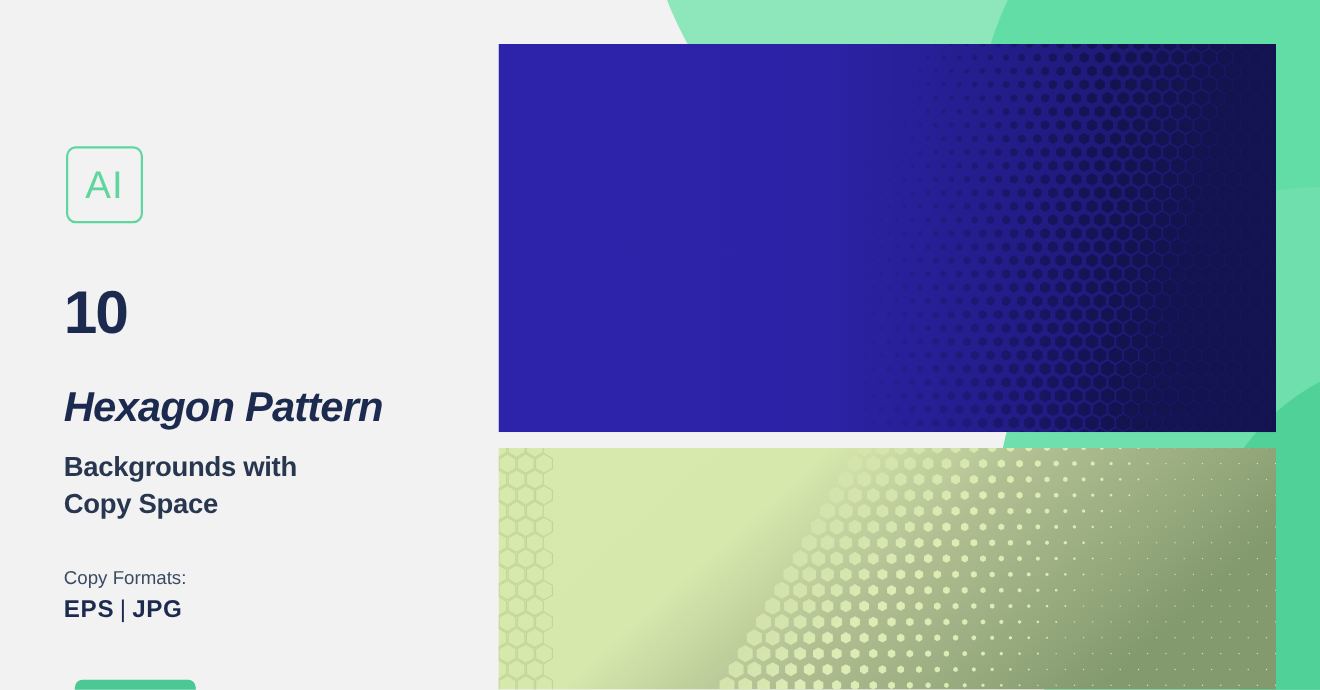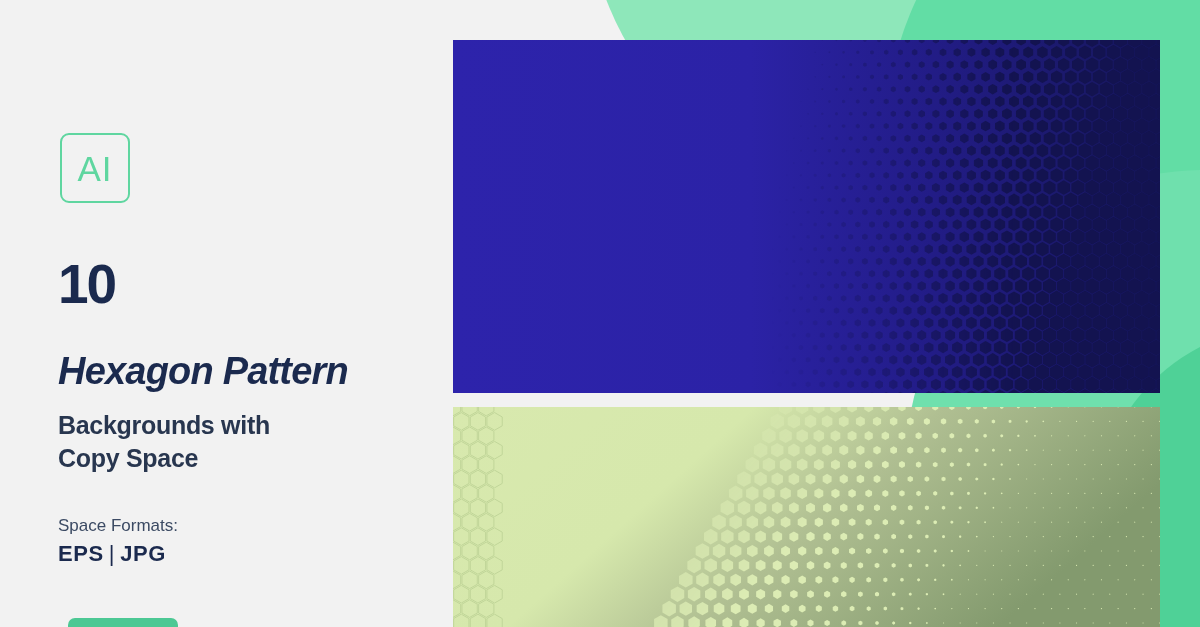--- a/index.html
+++ b/index.html
@@ -1666,20 +1666,20 @@
 
   <div class="big-count">10</div>
 
   <div class="title-main">Hexagon Pattern</div>
 
   <div class="title-sub">
     <div>Backgrounds with</div>
     <div>Copy Space</div>
   </div>
 
-  <div class="formats-label">Space Formats:</div>
+  <div class="formats-label">Copy Formats:</div>
 
   <div class="formats-value">
     <span>EPS</span><span class="sep">|</span><span>JPG</span>
   </div>
 
   <button class="cta-button">Download</button>
 </div>
 
 </body></html>

